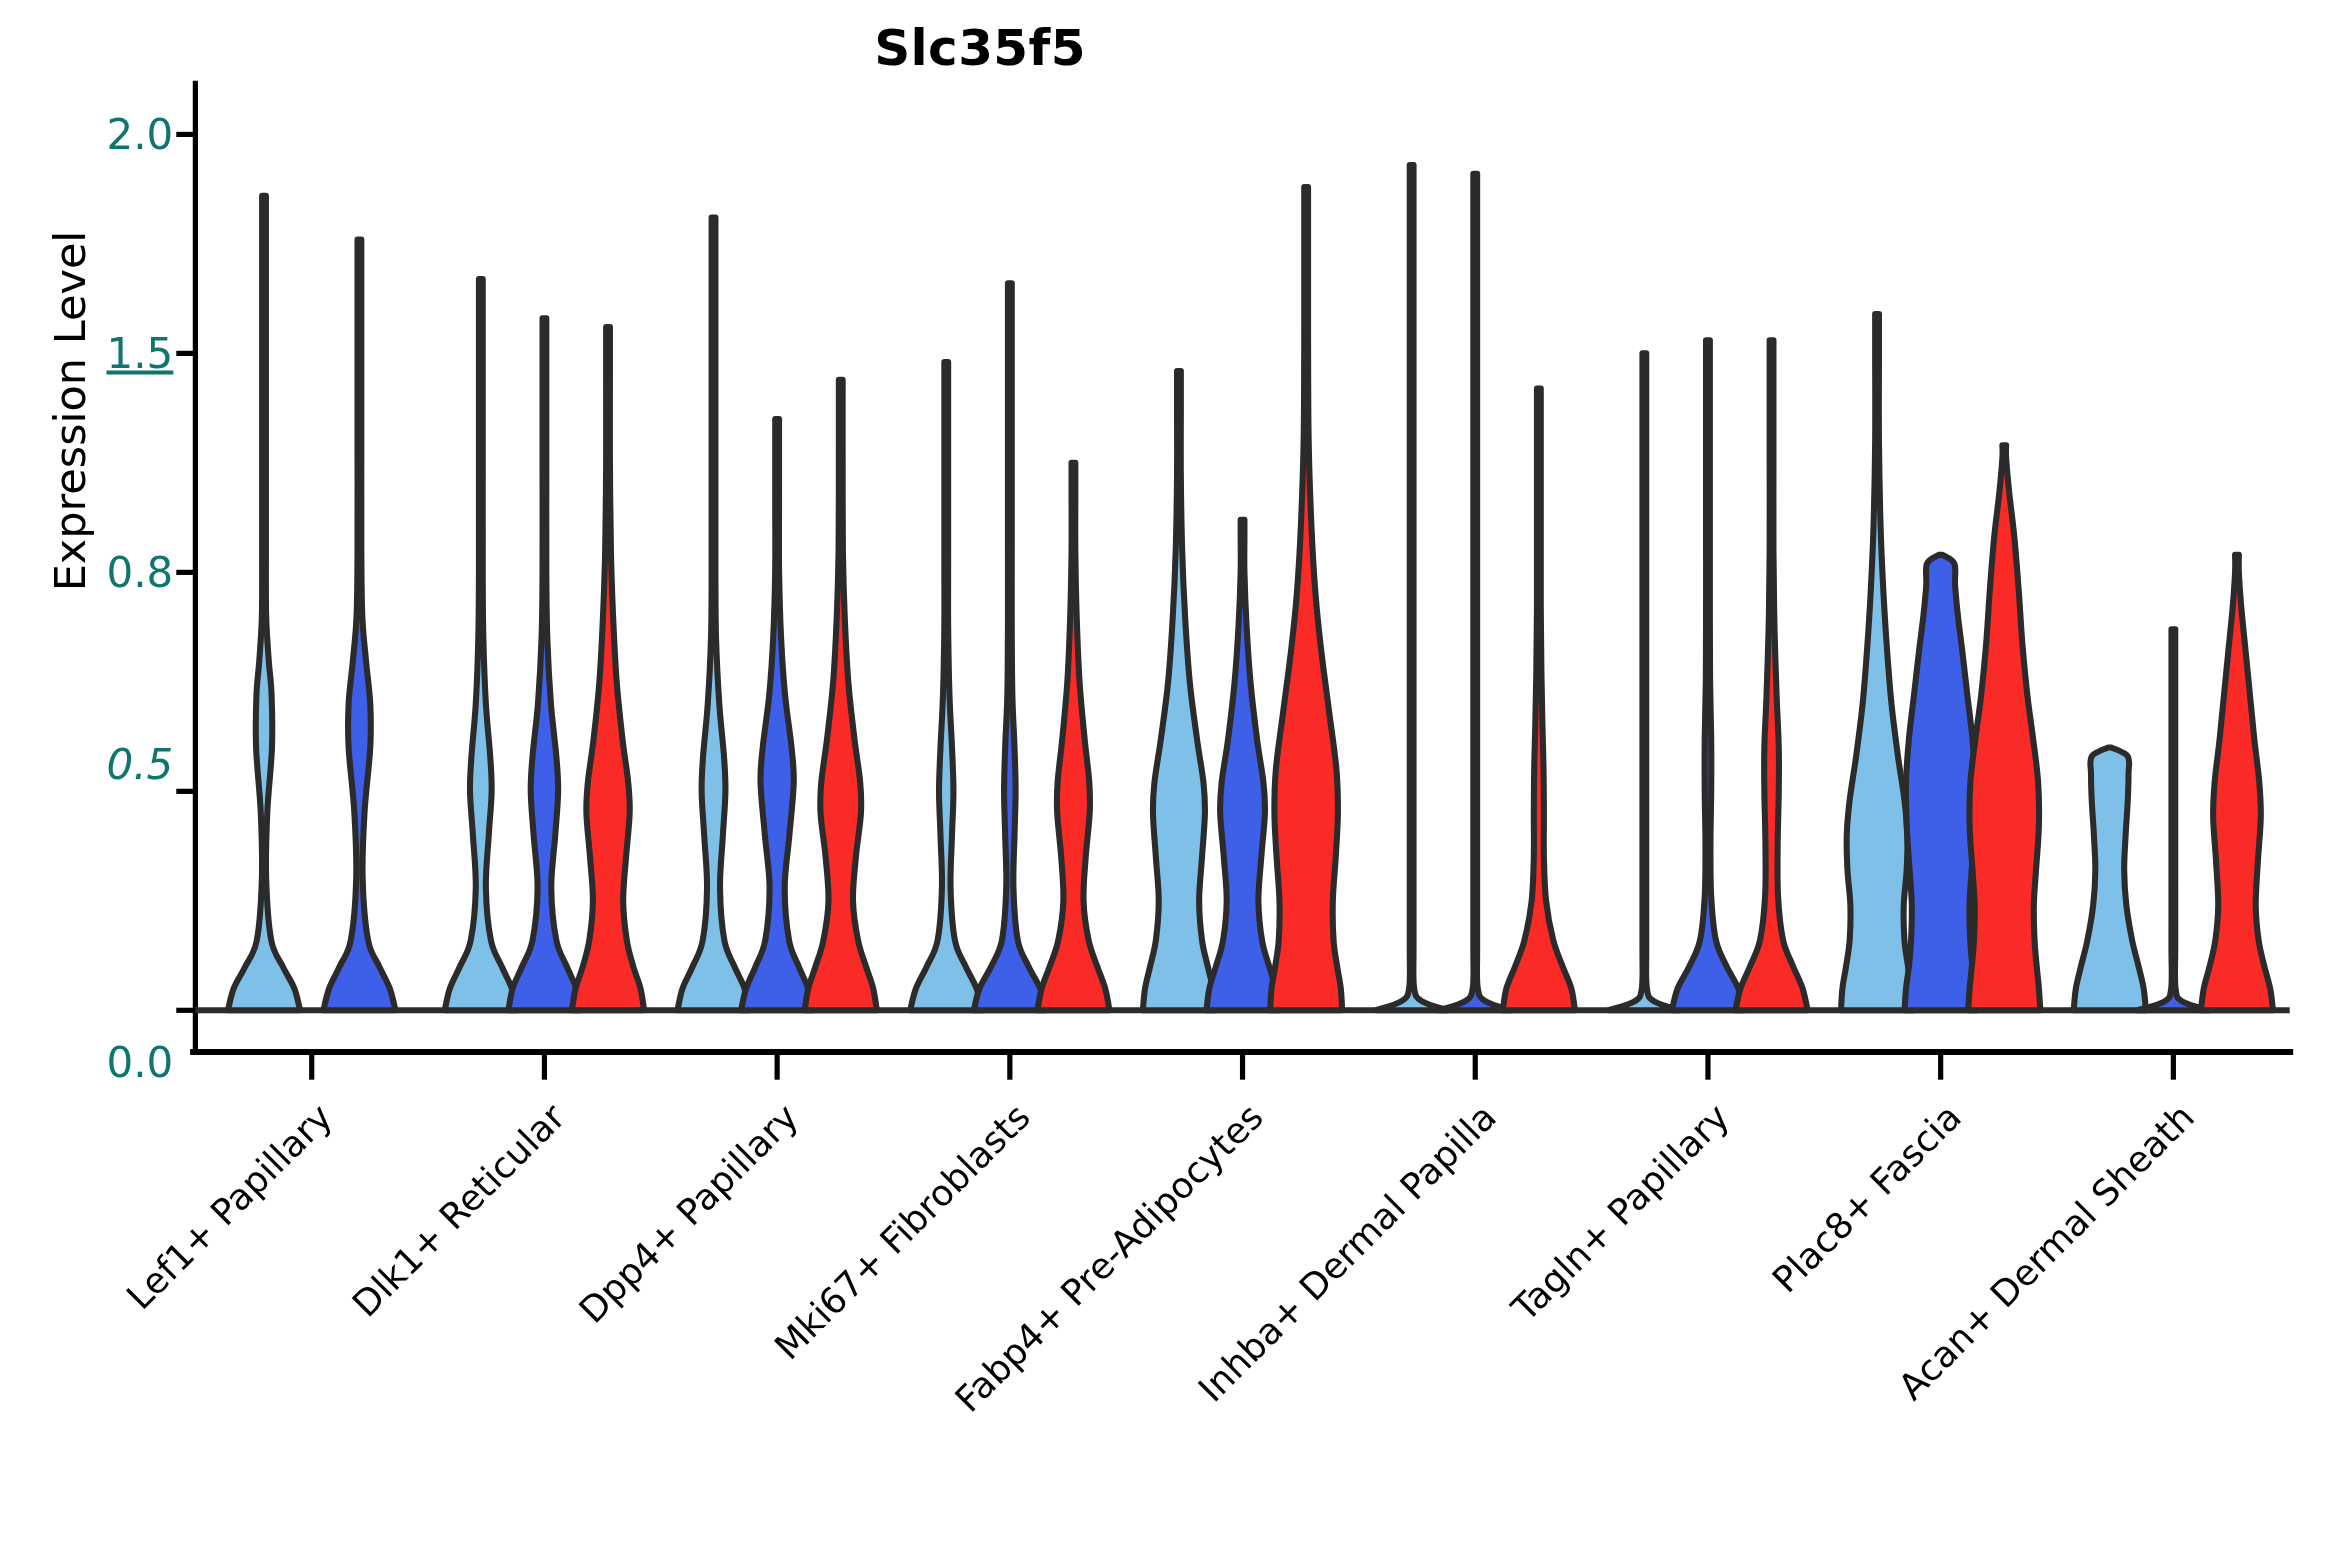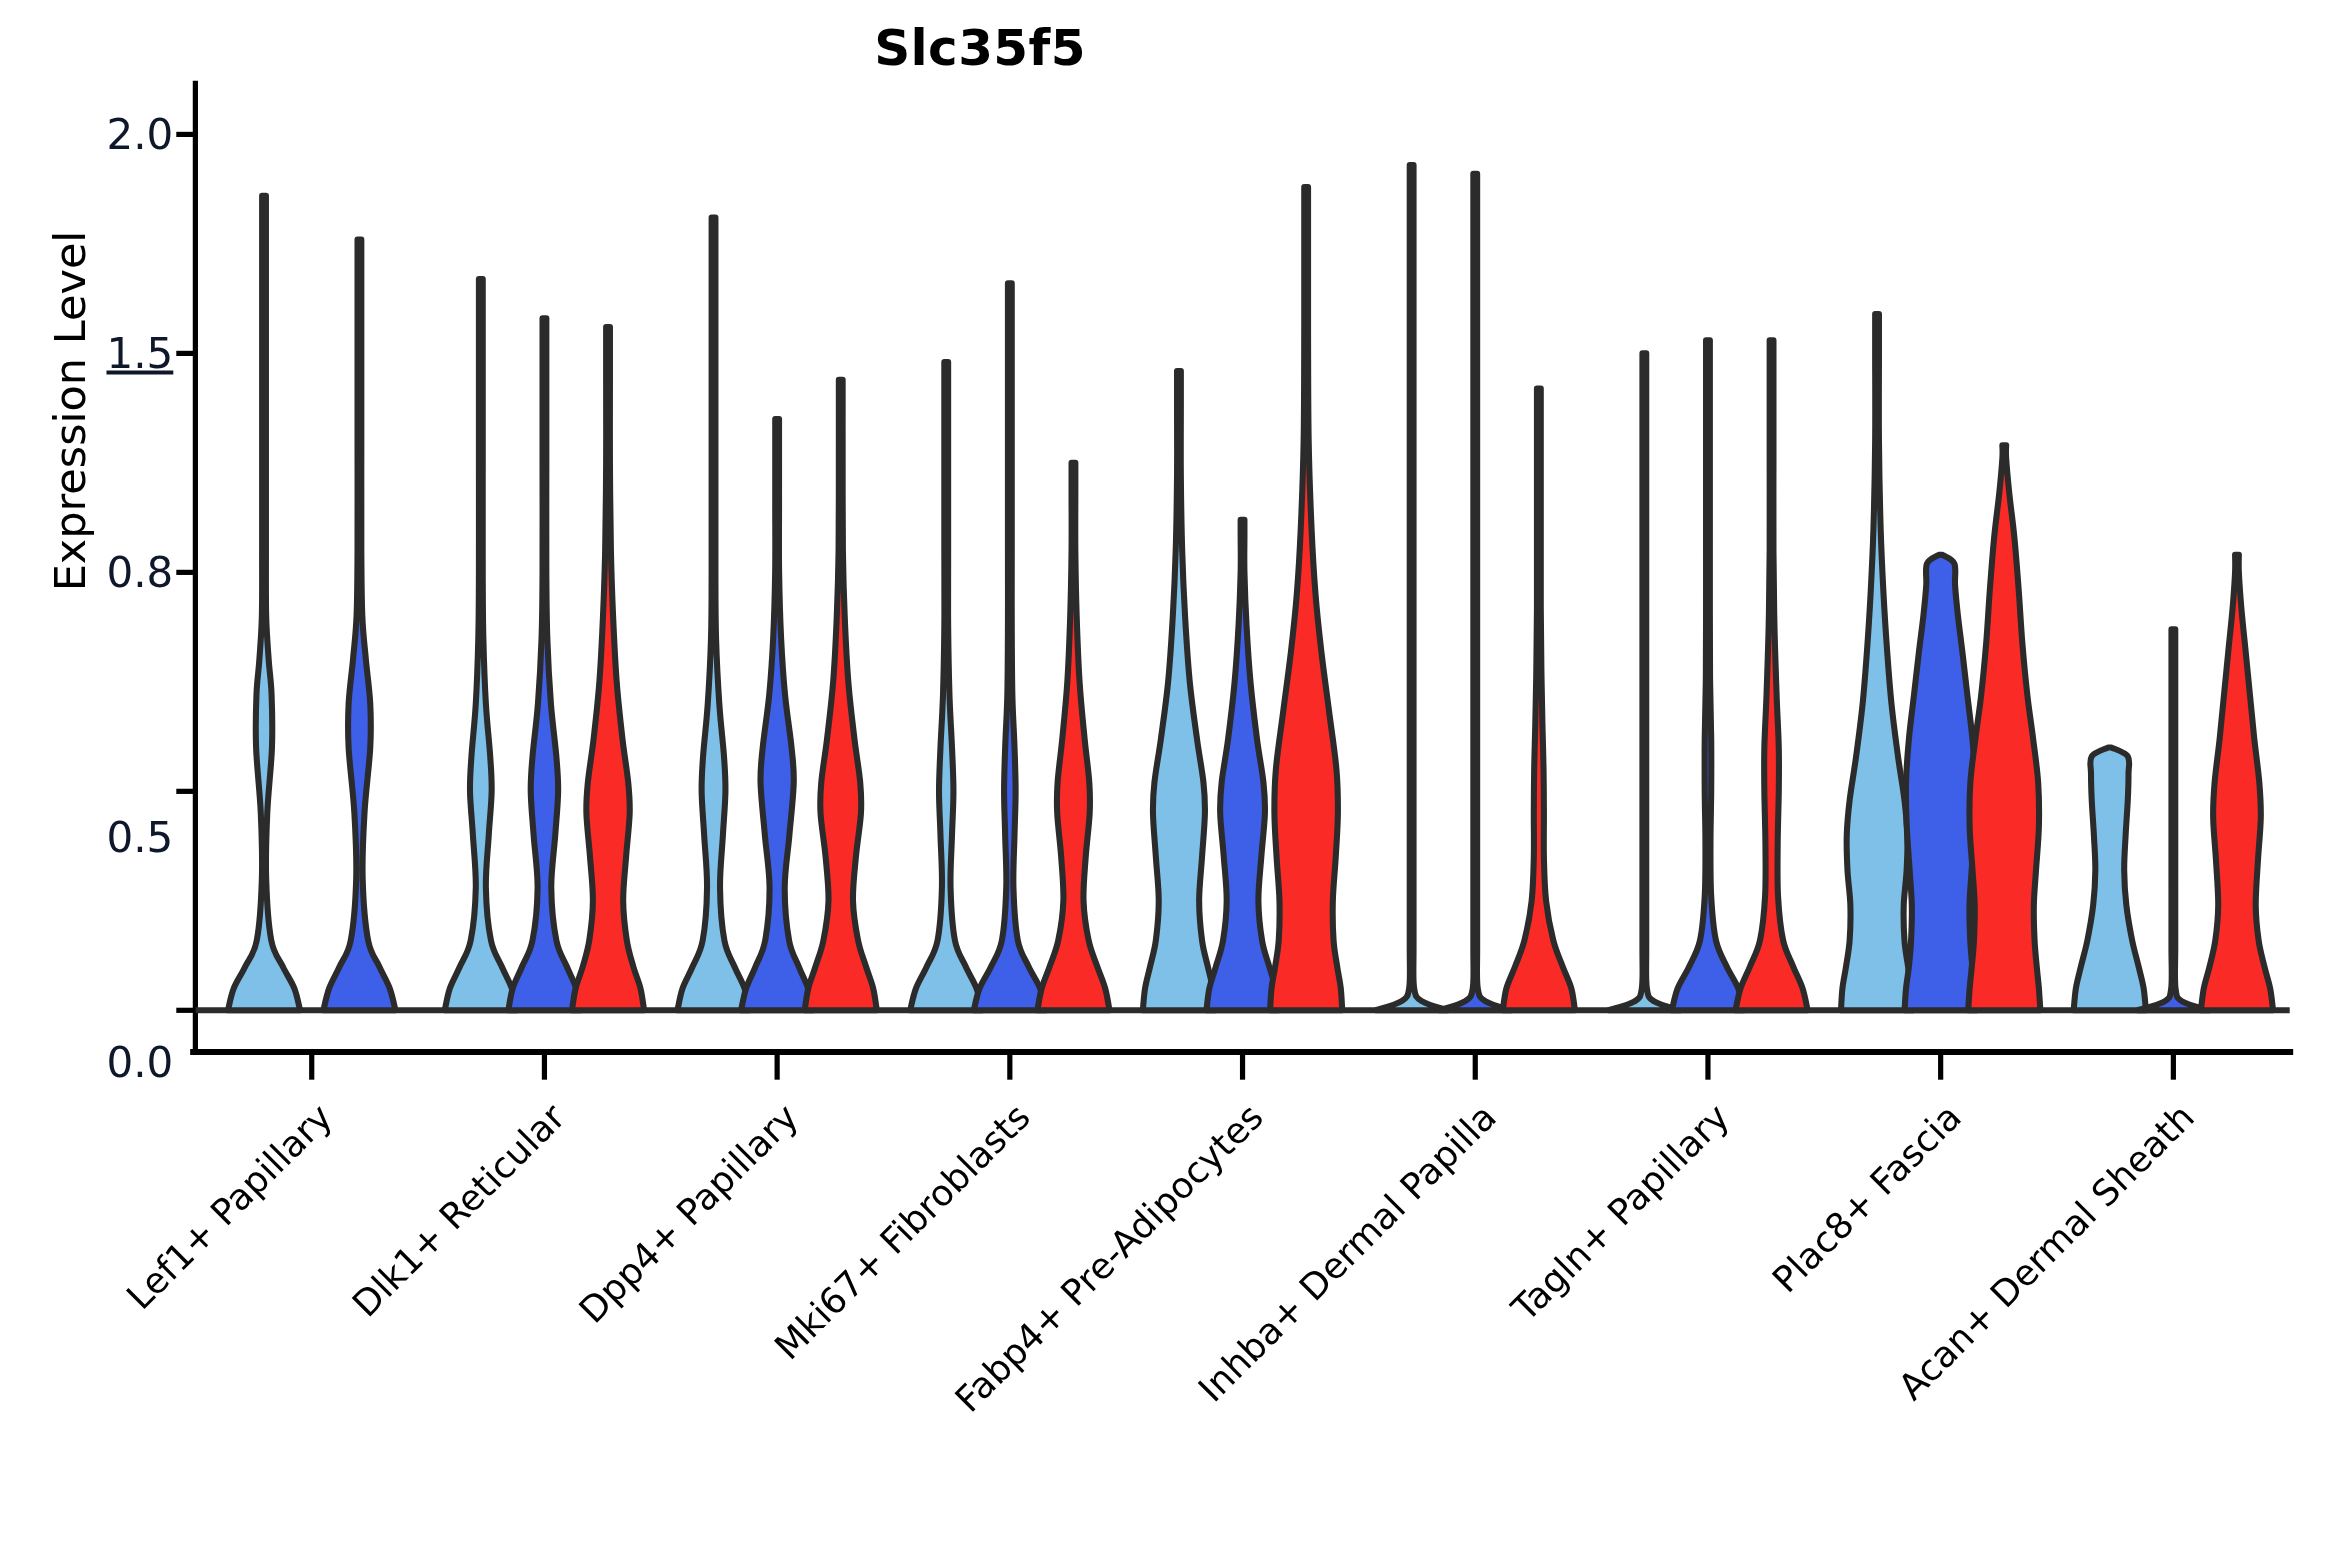--- a/index.html
+++ b/index.html
@@ -12,42 +12,42 @@
   }
 
   #ylabel{
     position:absolute;left:-260px;top:386px;width:659px;text-align:center;
     font-size:43px;color:#000;transform:rotate(-90deg);transform-origin:center center;
   }
   #axes-svg{position:absolute;left:0;top:0;width:2342px;height:1561px;pointer-events:none;}
 
   .ytick-label{
     position:absolute;right:0;width:130px;text-align:right;
-    font-size:42px;color:#0f172a;transform:translateY(-50%);
+    font-size:42px;color:#0f766e;transform:translateY(-50%);
   }
   #ytick-labels{position:absolute;left:17.3px;top:0;width:156px;height:1561px;}
 
   #xtick-labels{position:absolute;left:0;top:0;width:2342px;height:1561px;}
   .xtick-label{
     position:absolute;font-size:36px;color:#000;white-space:nowrap;
     transform:rotate(-45deg);transform-origin:right top;text-align:right;
   }
 </style>
 </head>
 <body>
 
 <div id="root">
 
   <div id="chart-title">Slc35f5</div>
 
   <div id="ylabel">Expression Level</div>
 
   <div id="ytick-labels">
       <div class="ytick-label" style="top: 1062px;">0.0</div>
-      <div class="ytick-label" style="top: 837px;">0.5</div>
+      <div class="ytick-label" style="top: 764px; font-style: italic;">0.5</div>
       <div class="ytick-label" style="top: 572px;">0.8</div>
       <div class="ytick-label" style="top: 353px; text-decoration: underline;">1.5</div>
       <div class="ytick-label" style="top: 134px;">2.0</div>
     </div>
 
   <svg id="axes-svg" viewBox="0 0 2700 1800" xmlns="http://www.w3.org/2000/svg">
       <line x1="225" y1="93" x2="225" y2="1213" stroke="#000" stroke-width="6"></line>
       <line x1="219" y1="1213" x2="2644" y2="1213" stroke="#000" stroke-width="7"></line>
       <line x1="225" y1="1165" x2="2640" y2="1165" stroke="#2B2B2B" stroke-width="7"></line>
       <line x1="203" y1="1165" x2="225" y2="1165" stroke="#000" stroke-width="6"></line>

